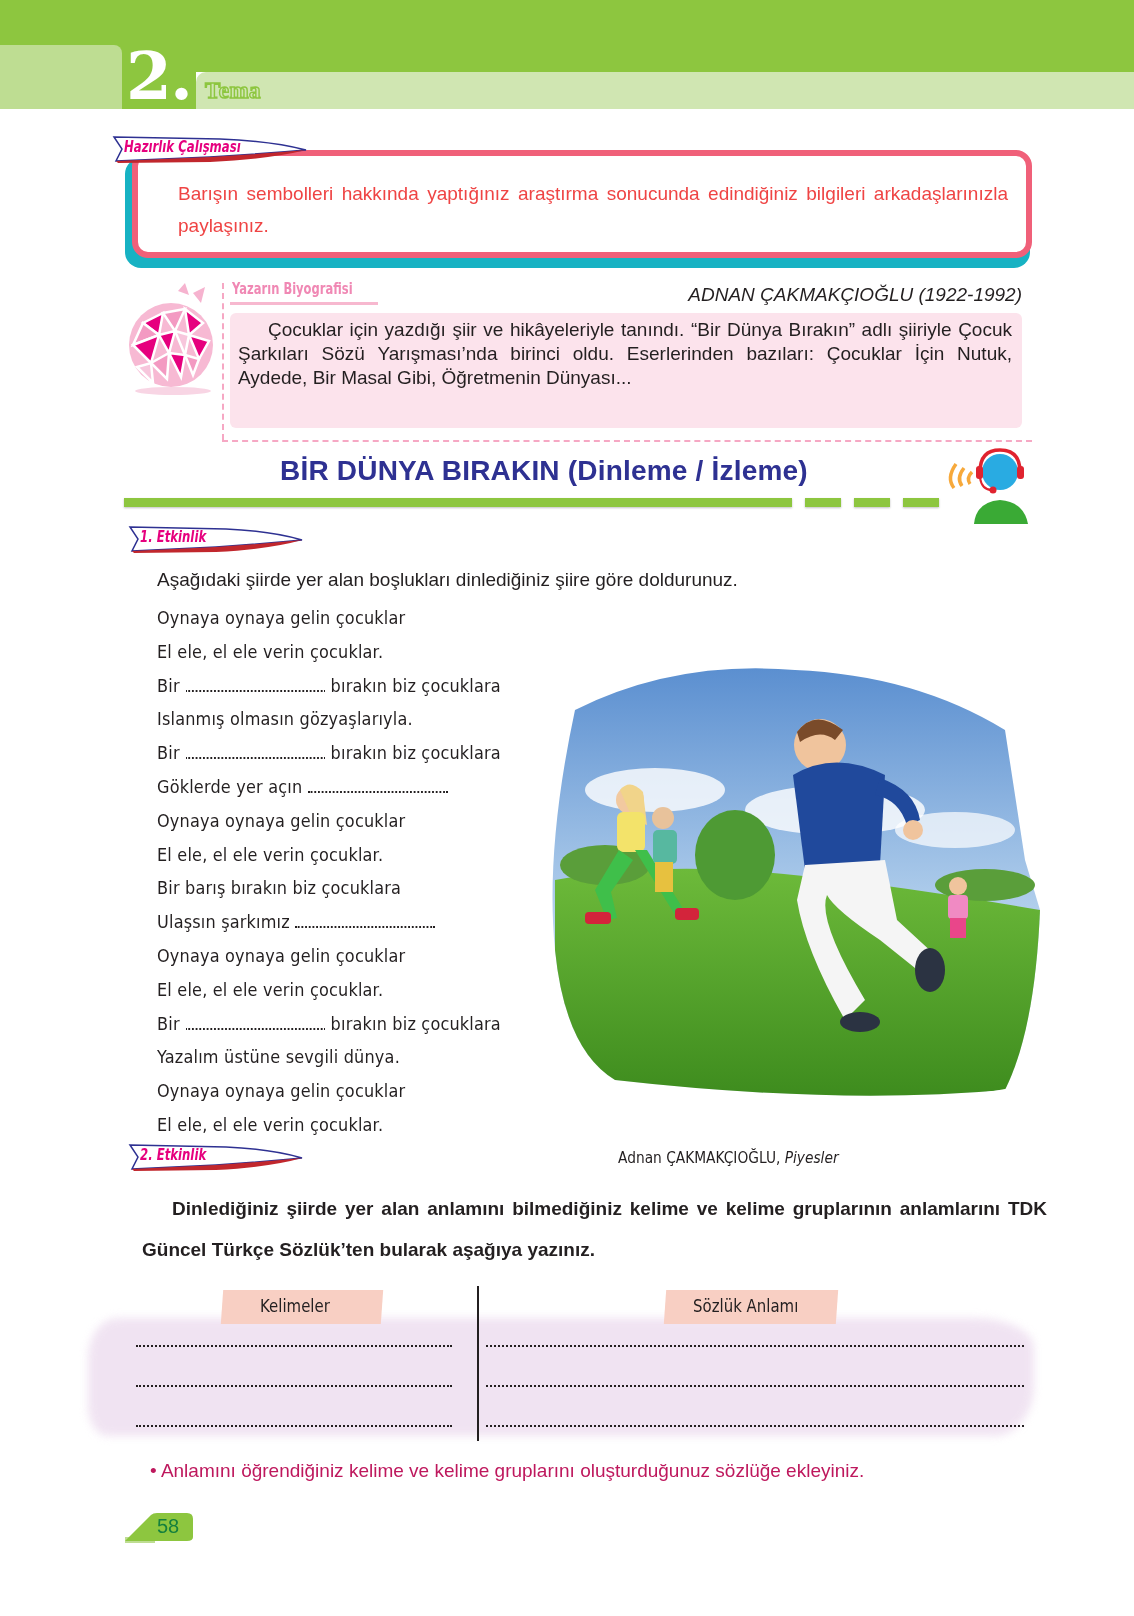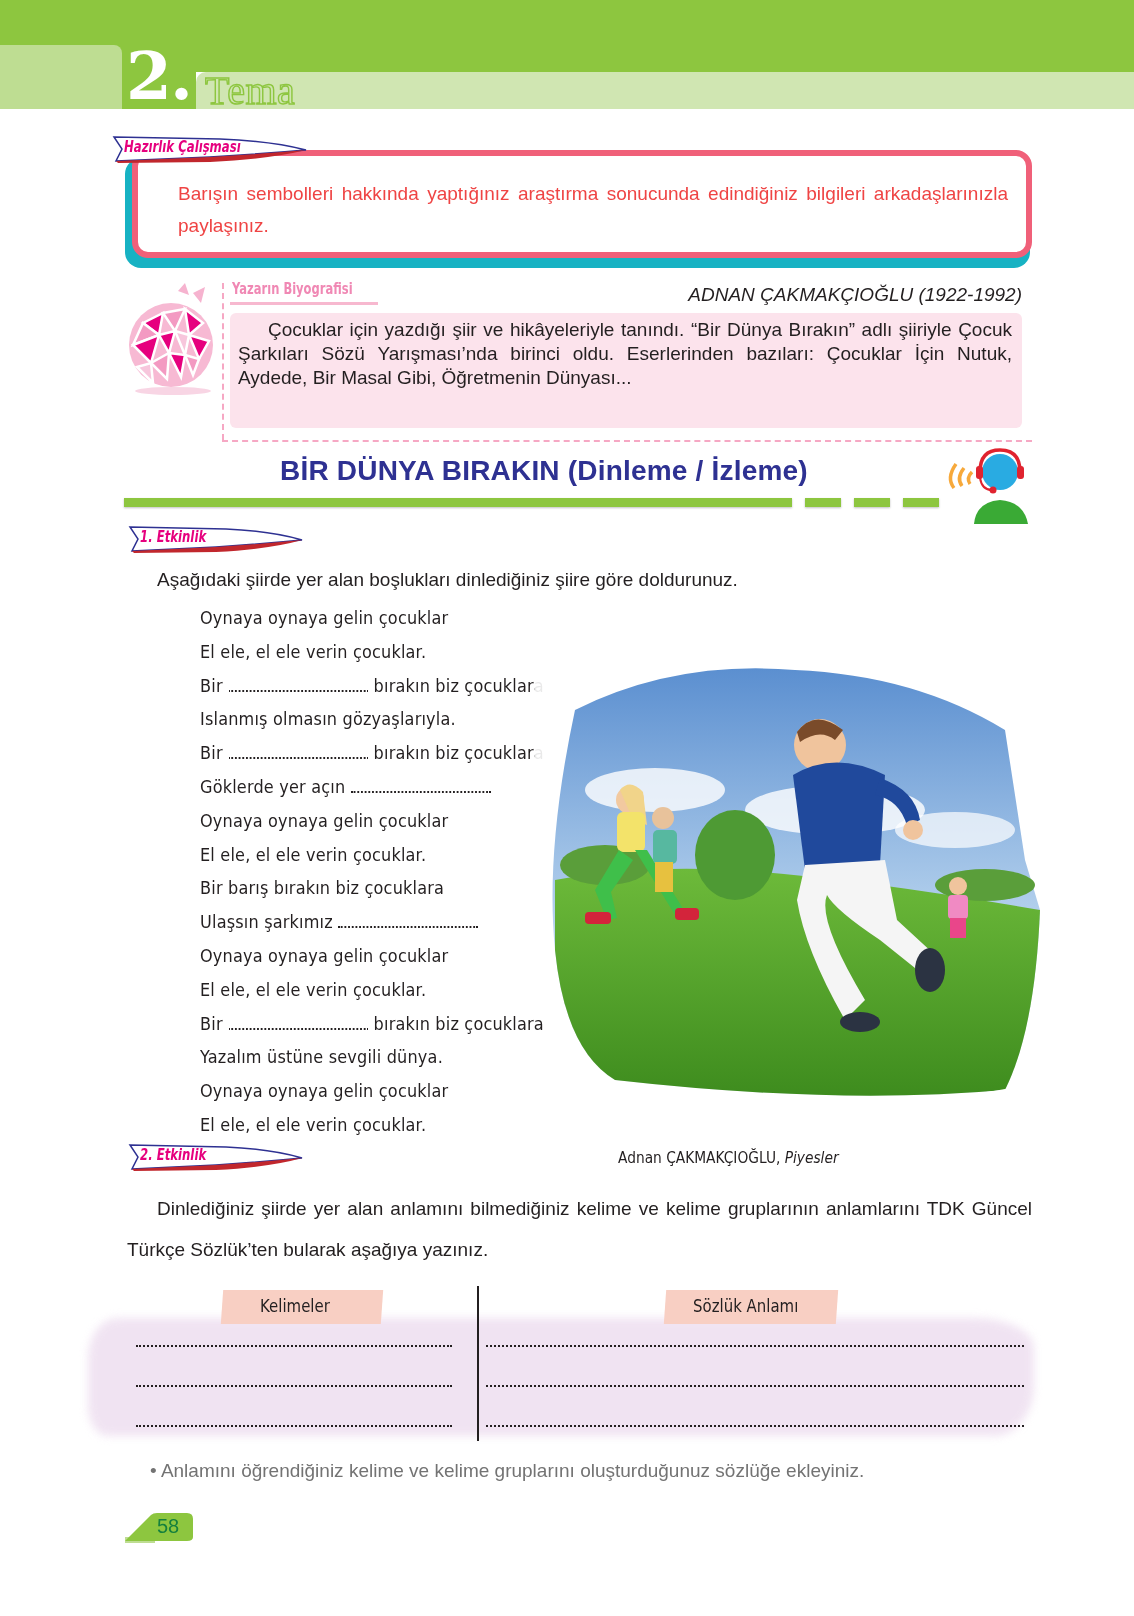--- a/index.html
+++ b/index.html
@@ -5,21 +5,21 @@
   * { box-sizing: border-box; margin: 0; padding: 0; }
   html, body { width: 1134px; height: 1616px; background: #ffffff; overflow: hidden; }
   body { position: relative; font-family: "Liberation Sans", sans-serif; color: #231f20; }
 
   
   .hdr-top { position: absolute; left: 0; top: 0; width: 1134px; height: 72px; background: #8dc63f; }
   .hdr-left-block { position: absolute; left: 0; top: 45px; width: 122px; height: 64px; background: #bedd92; border-top-right-radius: 8px; }
   .hdr-num-bg { position: absolute; left: 122px; top: 45px; width: 74px; height: 64px; background: #8dc63f; }
   .hdr-light { position: absolute; left: 196px; top: 72px; width: 938px; height: 37px; background: #d0e6b2; border-top-left-radius: 10px; }
   .hdr-num { position: absolute; left: 126px; top: 40px; font-family: "DejaVu Serif", serif; font-weight: bold; font-size: 66px; color: #ffffff; line-height: 72px; letter-spacing: -2px; }
-  .hdr-tema { position: absolute; left: 205px; top: 73px; font-family: "Liberation Serif", serif; font-weight: normal; font-size: 40px; line-height: 36px; color: #d0e6b2; -webkit-text-stroke: 1.4px #8dc63f; letter-spacing: 0.5px; }
+  .hdr-tema { position: absolute; left: 205px; top: 73px; font-family: "Liberation Serif", serif; font-weight: bold; font-size: 23px; line-height: 36px; color: #d0e6b2; -webkit-text-stroke: 1.4px #8dc63f; letter-spacing: 0.5px; }
 
   
   .ribbon { position: absolute; height: 28px; }
   .ribbon svg { position: absolute; left: 0; top: 0; }
   .ribbon .rlabel { position: absolute; left: 14px; top: 3px; font-family: "DejaVu Sans", sans-serif; font-style: italic; font-weight: bold; font-size: 15px; color: #e6007e; transform: scaleX(0.78); transform-origin: left center; white-space: nowrap; }
 
   
   .hz-shadow { position: absolute; left: 125px; top: 158px; width: 905px; height: 110px; border-radius: 16px; background: #17b2c3; }
   .hz-box { position: absolute; left: 132px; top: 150px; width: 900px; height: 108px; border: 6px solid #f06079; border-radius: 16px; background: #fff; }
   .hz-text { position: absolute; left: 178px; top: 178px; width: 830px; font-size: 19px; line-height: 32px; color: #ef4444; text-align: justify; }
@@ -35,41 +35,41 @@
   .bio-text { position: absolute; left: 238px; top: 318px; width: 774px; font-size: 19px; line-height: 24px; text-align: justify; }
 
   
   .main-title { position: absolute; left: 236px; top: 455px; font-weight: bold; font-size: 28px; color: #2e3192; letter-spacing: 0.2px; white-space: nowrap; margin-left: 44px; }
   .title-bar { position: absolute; left: 124px; top: 498px; width: 668px; height: 9px; background: #8dc63f; box-shadow: 0 1px 2px rgba(0,0,0,0.25); }
   .title-dash { position: absolute; top: 498px; width: 36px; height: 9px; background: #8dc63f; box-shadow: 0 1px 2px rgba(0,0,0,0.25); }
   .listen-icon { position: absolute; left: 940px; top: 448px; width: 90px; height: 76px; }
 
   
   .act-instr { position: absolute; left: 157px; top: 569px; font-weight: normal; font-size: 19px; color: #231f20; white-space: nowrap; }
-  .poem { position: absolute; left: 157px; top: 601px; margin-left: 43px; }
+  .poem { position: absolute; left: 157px; top: 601px; }
   .poem-line { height: 33.8px; font-family: "DejaVu Sans", sans-serif; font-size: 17.5px; line-height: 34px; color: #231f20; white-space: nowrap; transform: scaleX(0.92); transform-origin: left center; letter-spacing: 0.2px; }
   .dots { display: inline-block; border-bottom: 2px dotted #231f20; height: 1px; vertical-align: baseline; margin: 0 6px 0 6px; }
   .dots.d1 { width: 152px; }
   .dots.d2 { width: 152px; }
 
   .photo { position: absolute; left: 535px; top: 650px; width: 505px; height: 460px; }
 
   .source { position: absolute; left: 618px; top: 1148px; font-family: "DejaVu Sans", sans-serif; font-size: 16px; color: #231f20; transform: scaleX(0.86); transform-origin: left center; white-space: nowrap; }
   .source i { font-style: italic; }
 
   
-  .act2-instr { position: absolute; left: 127px; top: 1188px; width: 905px; font-weight: normal; font-size: 19px; line-height: 41px; color: #231f20; text-align: justify; text-indent: 30px; }
+  .act2-instr { position: absolute; left: 142px; top: 1188px; width: 905px; font-weight: bold; font-size: 19px; line-height: 41px; color: #231f20; text-align: justify; text-indent: 30px; }
 
   .wash { position: absolute; left: 88px; top: 1318px; width: 946px; height: 118px; background: #eedff0; border-radius: 30px 60px 40px 20px / 40px 30px 50px 30px; opacity: 0.85; filter: blur(4px); }
   .tbl-divider { position: absolute; left: 477px; top: 1286px; width: 2px; height: 155px; background: #231f20; }
   .hdr-chip { position: absolute; height: 34px; background: #f8cfc3; transform: skewX(-4deg); }
   .hdr-chip-label { position: absolute; font-family: "DejaVu Sans", sans-serif; font-size: 17px; color: #231f20; transform: scaleX(0.88); transform-origin: left center; white-space: nowrap; }
   .dotline { position: absolute; height: 2px; border-bottom: 2px dotted #231f20; }
 
-  .bullet-note { position: absolute; left: 150px; top: 1460px; font-size: 19px; color: #737373; white-space: nowrap; text-align: center; }
+  .bullet-note { position: absolute; left: 150px; top: 1460px; font-size: 19px; color: #be185d; white-space: nowrap; text-align: center; }
 
   
   .pg-tab { position: absolute; left: 125px; top: 1513px; width: 70px; height: 30px; }
   .pg-num { position: absolute; left: 157px; top: 1515px; font-size: 20px; color: #15803d; }
 </style>
 </head>
 <body>
 
 <div class="hdr-top"></div>
 <div class="hdr-left-block"></div>

